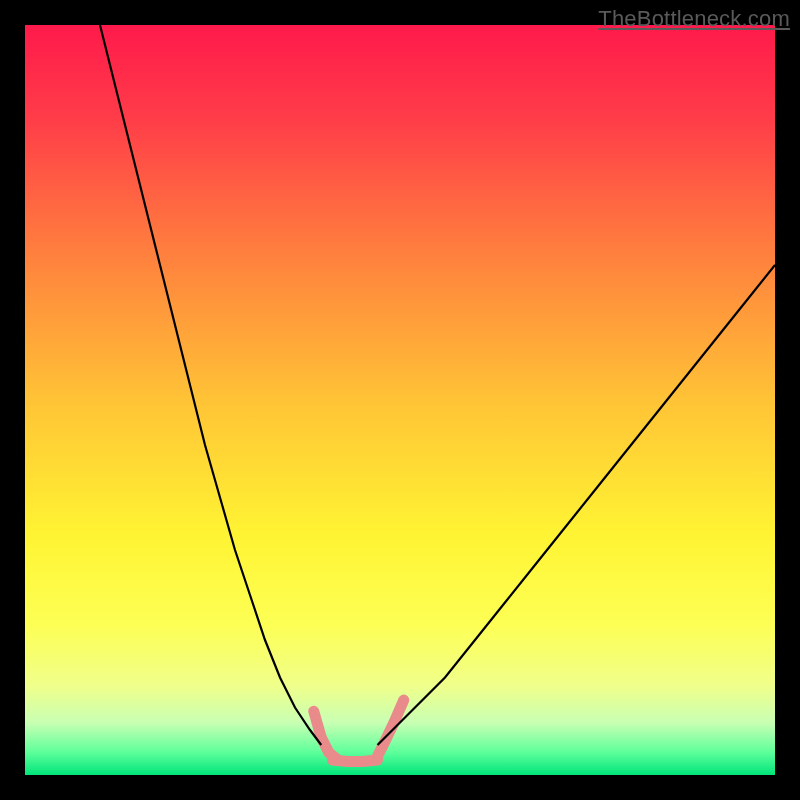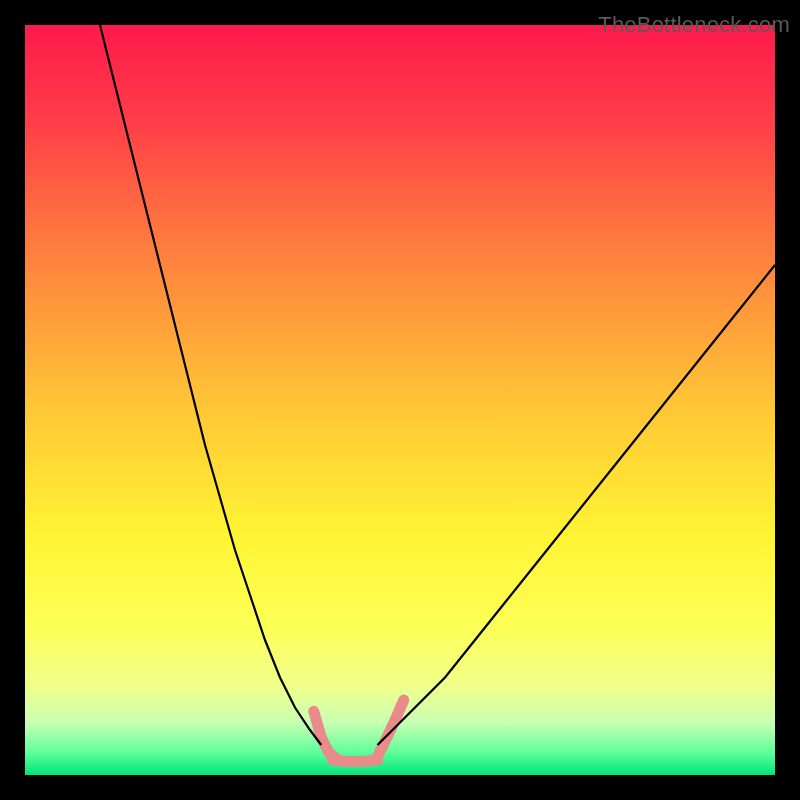--- a/index.html
+++ b/index.html
@@ -7,27 +7,28 @@
     padding: 0;
     width: 800px;
     height: 800px;
     background: #000;
     position: relative;
     font-family: Arial, Helvetica, sans-serif;
     overflow: hidden;
   }
   .watermark {
     position: absolute;
-    top: 12px;
+    top: 6px;
     right: 10px;
     color: #5a5a5a;
     font-size: 22px;
     font-weight: 500;
     z-index: 10;
     letter-spacing: 0.2px;
+    text-decoration: underline;
   }
   .plot-wrap {
     position: absolute;
     left: 25px;
     top: 25px;
     width: 750px;
     height: 750px;
   }
   svg {
     display: block;

